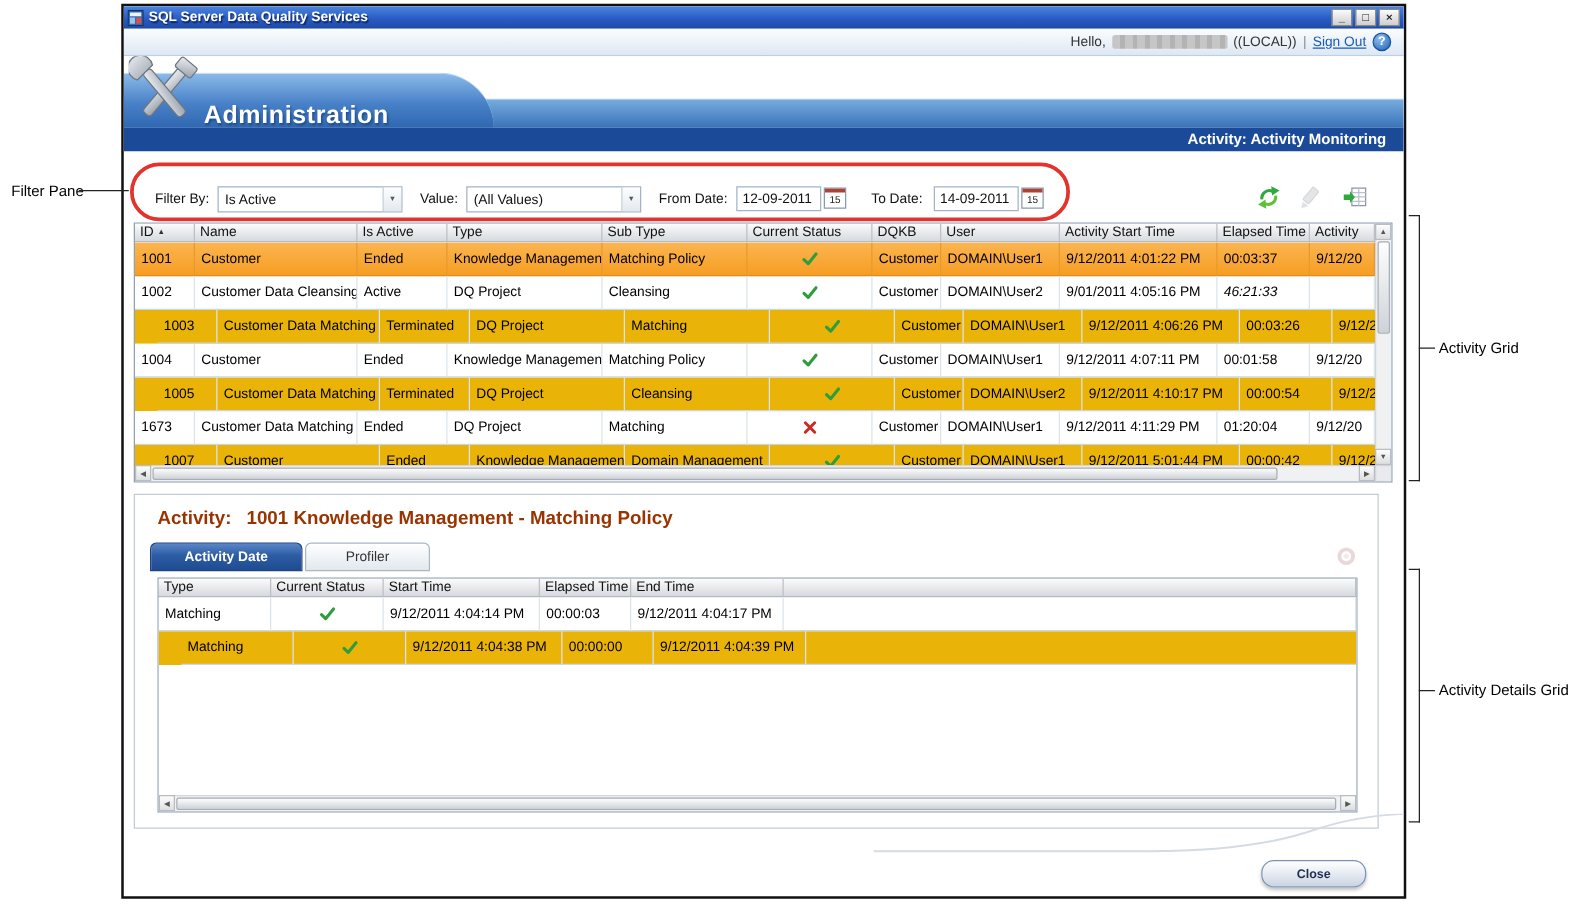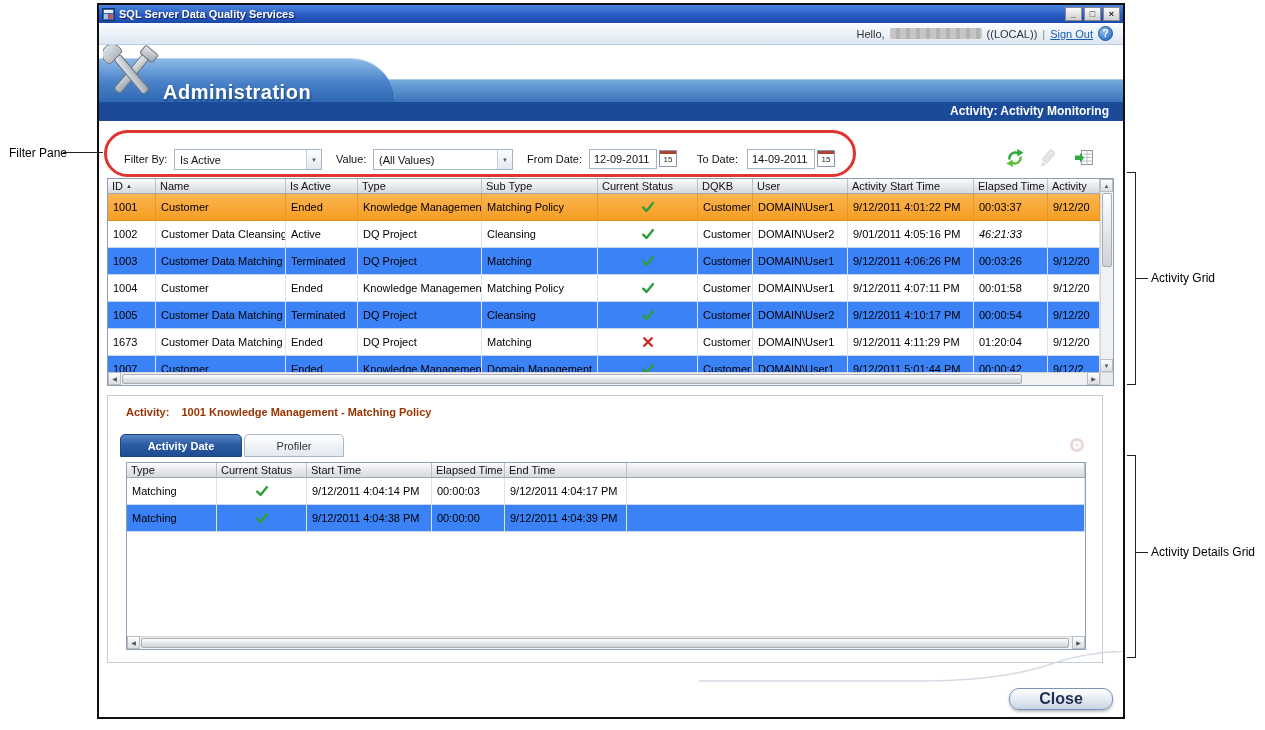--- a/index.html
+++ b/index.html
@@ -78,54 +78,54 @@
 
   .hrow { position:absolute; left:0; top:0; display:flex; height:15px;
           background:linear-gradient(#FCFCFD,#E6E8EB 55%,#D6D9DE);
           border-bottom:1px solid #9FA6AE; }
   .hcell { font-size:11px; line-height:14px; padding-left:4px; border-right:1px solid #BCC0C6;
            overflow:hidden; white-space:nowrap; color:#111; flex:none; }
   .sort { font-size:6px; margin-left:3px; color:#333; vertical-align:2px; }
 
   .rows { position:absolute; left:0; overflow:hidden; background:#fff; }
   .grid-row { display:flex; background:#fff; }
-  .grid-row.alt { background:#3b82f6; }
+  .grid-row.alt { background:#eab308;padding-left:18px; }
   .grid-row.selected { background:linear-gradient(#FBB550,#F69D22); }
   .cell { height:27px; line-height:26px; padding-left:5px; font-size:11px; color:#000;
           border-right:1px solid #DCE4EE; border-bottom:1px solid #C9D8E8;
           overflow:hidden; white-space:nowrap; flex:none; }
   .grid-row.selected .cell { border-right-color:#E79A2C; border-bottom-color:#DE8E15; }
   .status-cell { display:flex; align-items:center; justify-content:center; padding:0; }
 
   
   .sb-h { position:absolute; left:0; bottom:0; height:13px; background:#F0F1F3; border-top:1px solid #D4D6DA; }
   .sb-v { position:absolute; right:0; top:0; width:13px; background:#F0F1F3; border-left:1px solid #D4D6DA; }
   .sb-btn { position:absolute; width:13px; height:13px; background:linear-gradient(#FDFDFD,#DCDEE1);
             border:1px solid #B9BCC1; font-size:6px; color:#555; display:flex;
             align-items:center; justify-content:center; }
   .sb-thumb { position:absolute; background:linear-gradient(#FDFDFD,#CED3D8);
               border:1px solid #A9ADB3; border-radius:2px; }
   .corner { position:absolute; right:0; bottom:0; width:13px; height:13px; background:#E8EAED;
             border-left:1px solid #D4D6DA; border-top:1px solid #D4D6DA; }
 
   
-  .dheading { position:absolute; left:18px; top:10px; font-size:11px; font-weight:bold; color:#993300; white-space:nowrap; }
+  .dheading { position:absolute; left:18px; top:10px; font-size:15px; font-weight:bold; color:#993300; white-space:nowrap; }
   .dheading .val { margin-left:12px; }
   .tab { position:absolute; top:38px; height:23px; border-radius:5px 5px 0 0; font-size:11px;
          display:flex; align-items:center; justify-content:center; }
   .tab.sel { left:12px; width:122px; color:#fff; font-weight:bold; border:1px solid #1C4584;
              background:linear-gradient(#5A86C6,#2C5CA4 45%,#1F4C91); }
   .tab.unsel { left:136px; width:100px; color:#333; border:1px solid #A8B6C7;
                background:linear-gradient(#FFFFFF,#E2E8EF); }
   .details-disabled-icon { position:absolute; right:16px; top:40px; opacity:.55; }
 
   
   .swoosh { position:absolute; left:0; top:646px; }
-  .close-btn { position:absolute; left:910px; top:683px; width:104px; height:22px;
-               border:1px solid #7A93B4; border-radius:10px; font-size:16px; font-weight:bold;
+  .close-btn { position:absolute; left:910px; top:683px; width:84px; height:22px;
+               border:1px solid #7A93B4; border-radius:10px; font-size:10px; font-weight:bold;
                color:#1F2F4F; background:linear-gradient(#FFFFFF,#E6EBF2 50%,#C9D4E2);
                box-shadow:0 2px 3px rgba(0,0,0,.25); cursor:pointer; }
 
   
   .anno-label { position:absolute; font-size:12px; color:#000; white-space:nowrap; }
   .anno-line { position:absolute; background:#222; }
   .red-box { position:absolute; left:104px; top:130px; width:752px; height:47px;
              border:3px solid #E2342F; border-radius:24px; z-index:50; pointer-events:none; }
 </style>
 </head>

